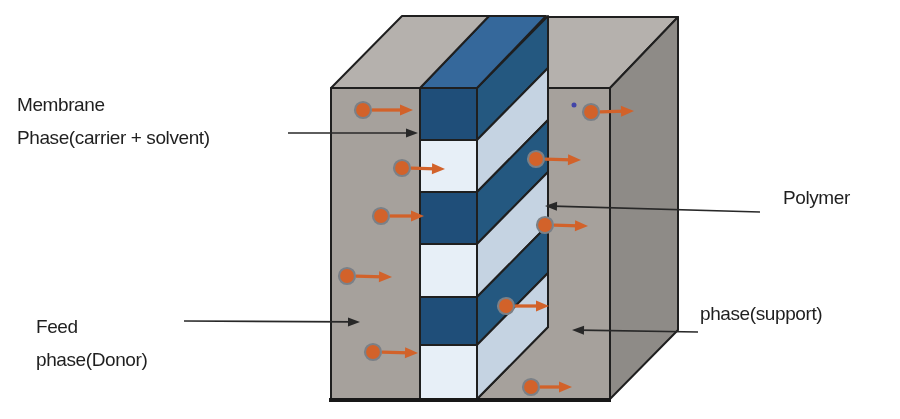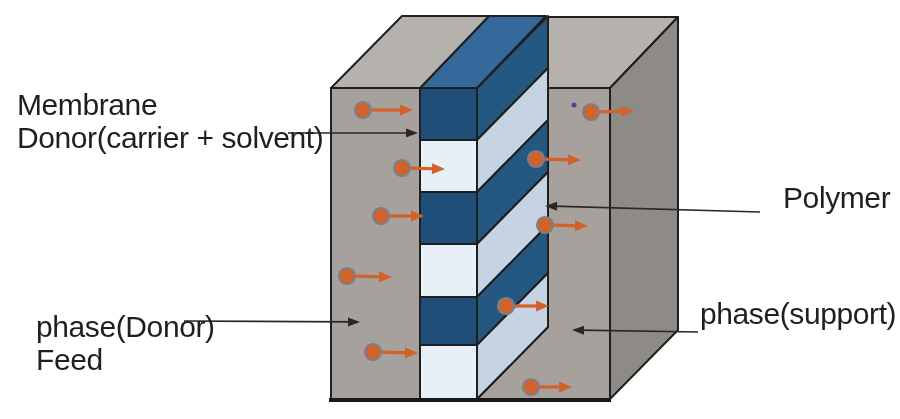--- a/index.html
+++ b/index.html
@@ -2,21 +2,21 @@
 <html><head>
 <meta charset="utf-8">
 <style>
   html,body{margin:0;padding:0;background:#ffffff;}
   .stage{
     position:relative;width:900px;height:419px;background:#ffffff;overflow:hidden;
     font-family:"Liberation Sans",sans-serif;
   }
   .stage svg{position:absolute;left:0;top:0;}
   .diagram-label{
-    position:absolute;color:#1f1f1f;font-size:30px;line-height:33px;
+    position:absolute;color:#1f1f1f;font-size:19px;line-height:33px;
     letter-spacing:-0.4px;white-space:nowrap;
   }
   .diagram-label span{display:block;}
 </style>
 </head>
 <body>
 
 <div class="stage">
 
   <svg id="diagram" width="900" height="419" viewBox="0 0 900 419">
@@ -94,26 +94,26 @@
         <circle cx="531" cy="387" r="8" fill="#d2622a" stroke="#7b8087" stroke-width="2.2"></circle>
         <line x1="599.9975672387716" y1="111.79075425026113" x2="625.0024327612284" y2="111.20924574973887" stroke="#d2622a" stroke-width="3.3"></line>
         <polygon points="634,111 621.1313863910592,116.80075717331658 620.8756415858228,105.80373054815126" fill="#d2622a"></polygon>
         <circle cx="591" cy="112" r="8" fill="#d2622a" stroke="#7b8087" stroke-width="2.2"></circle>
         <circle cx="574" cy="105" r="2.5" fill="#4245a8"></circle>
       </g>
   </svg>
 
   <div class="diagram-label" style="left:17px;top:88px;">
     <span>Membrane</span>
-    <span>Donor(carrier + solvent)</span>
+    <span>Phase(carrier + solvent)</span>
   </div>
 
   <div class="diagram-label" style="left:36px;top:310px;">
+    <span>Feed</span>
     <span>phase(Donor)</span>
-    <span>Feed</span>
   </div>
 
   <div class="diagram-label" style="left:783px;top:181px;">
     <span>Polymer</span>
   </div>
 
   <div class="diagram-label" style="left:700px;top:297px;">
     <span>phase(support)</span>
   </div>
 

